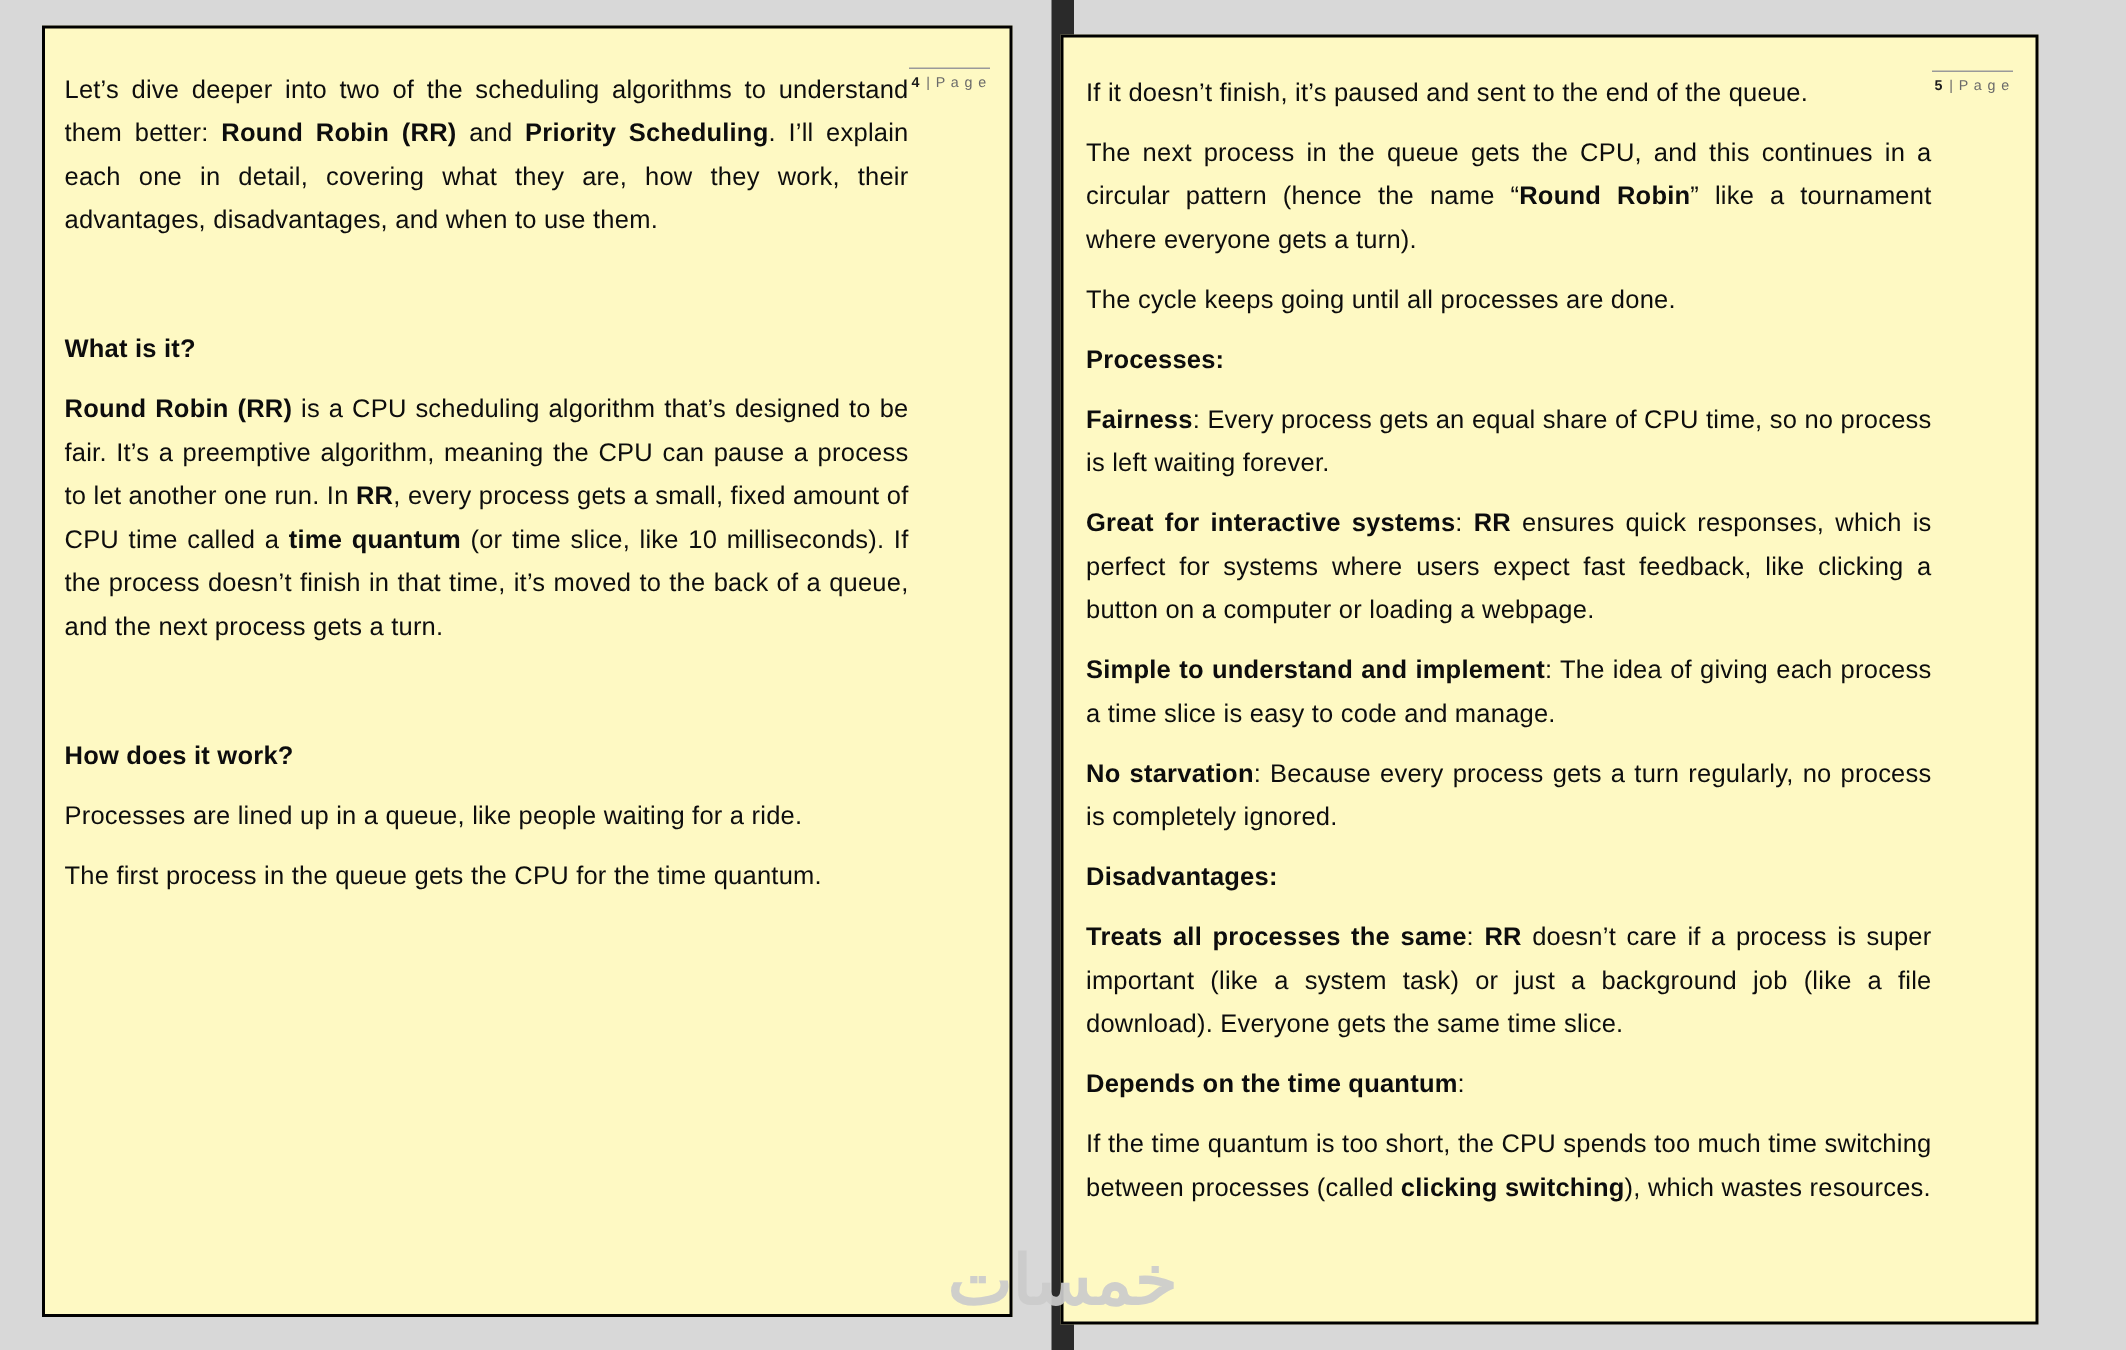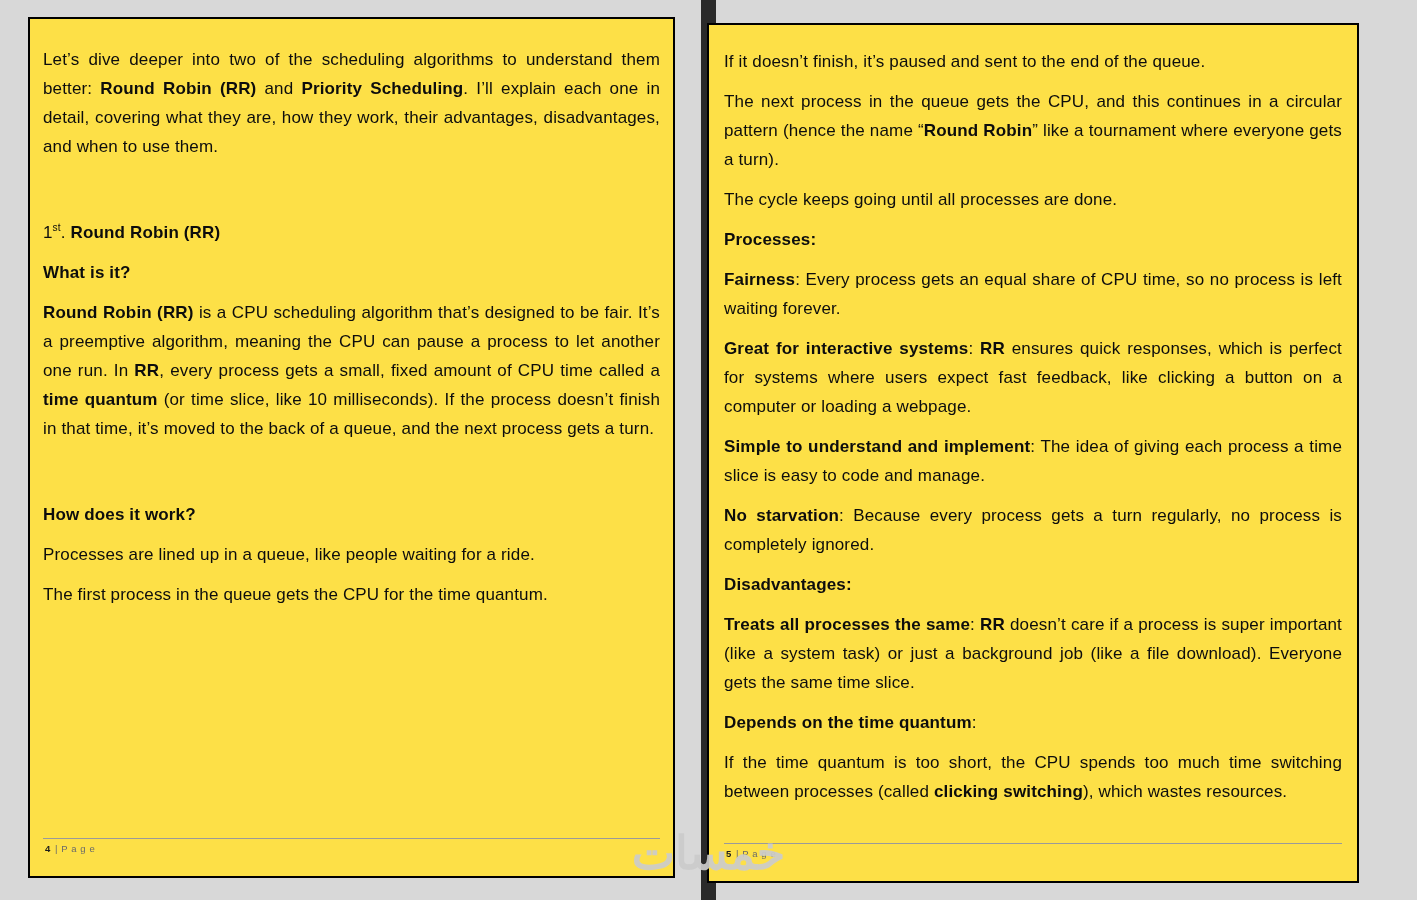--- a/index.html
+++ b/index.html
@@ -12,23 +12,23 @@
   .canvas { position: relative; width: 1417px; height: 900px; }
 
   .page-divider {
     position: absolute; left: 701px; top: 0;
     width: 15px; height: 900px;
     background: #2a2a2a;
   }
 
   .page {
     position: absolute;
-    background: #fde047;
+    background: #fef9c3;
     border: 2px solid #000000;
-    display: flex; flex-direction: column;
+    display: flex; flex-direction: row;
     overflow: hidden;
   }
   .page-left  { left: 28px;  top: 17px; width: 647px; height: 861px; padding: 26px 13px 22px 13px; }
   .page-right { left: 707px; top: 23px; width: 652px; height: 860px; padding: 22px 15px 22px 15px; }
 
   .page-body { flex: 1 1 auto; overflow: hidden; }
 
   .para {
     font-size: 17px;
     line-height: 29px;
@@ -69,21 +69,20 @@
 <body>
 
 <div class="canvas">
 
   <div class="page-divider"></div>
 
   <div class="page page-left">
     <div class="page-body">
         <p class="para"><span class="run">Let’s dive deeper into two of the scheduling algorithms to understand them better: </span><span class="run b">Round Robin (RR)</span><span class="run"> and </span><span class="run b">Priority Scheduling</span><span class="run">. I’ll explain each one in detail, covering what they are, how they work, their advantages, disadvantages, and when to use them.</span></p>
         <div class="spacer"></div>
-        <p class="para"><span class="run">1</span><sup class="run">st</sup><span class="run">. </span><span class="run b">Round Robin (RR)</span></p>
         <p class="para"><span class="run b">What is it?</span></p>
         <p class="para"><span class="run b">Round Robin (RR)</span><span class="run"> is a CPU scheduling algorithm that’s designed to be fair. It’s a preemptive algorithm, meaning the CPU can pause a process to let another one run. In </span><span class="run b">RR</span><span class="run">, every process gets a small, fixed amount of CPU time called a </span><span class="run b">time quantum</span><span class="run"> (or time slice, like 10 milliseconds). If the process doesn’t finish in that time, it’s moved to the back of a queue, and the next process gets a turn.</span></p>
         <div class="spacer"></div>
         <p class="para"><span class="run b">How does it work?</span></p>
         <p class="para"><span class="run">Processes are lined up in a queue, like people waiting for a ride.</span></p>
         <p class="para"><span class="run">The first process in the queue gets the CPU for the time quantum.</span></p>
       </div>
     <div class="page-footer">
       <span class="footer-num">4</span><span class="footer-label">| P a g e</span>
     </div>

